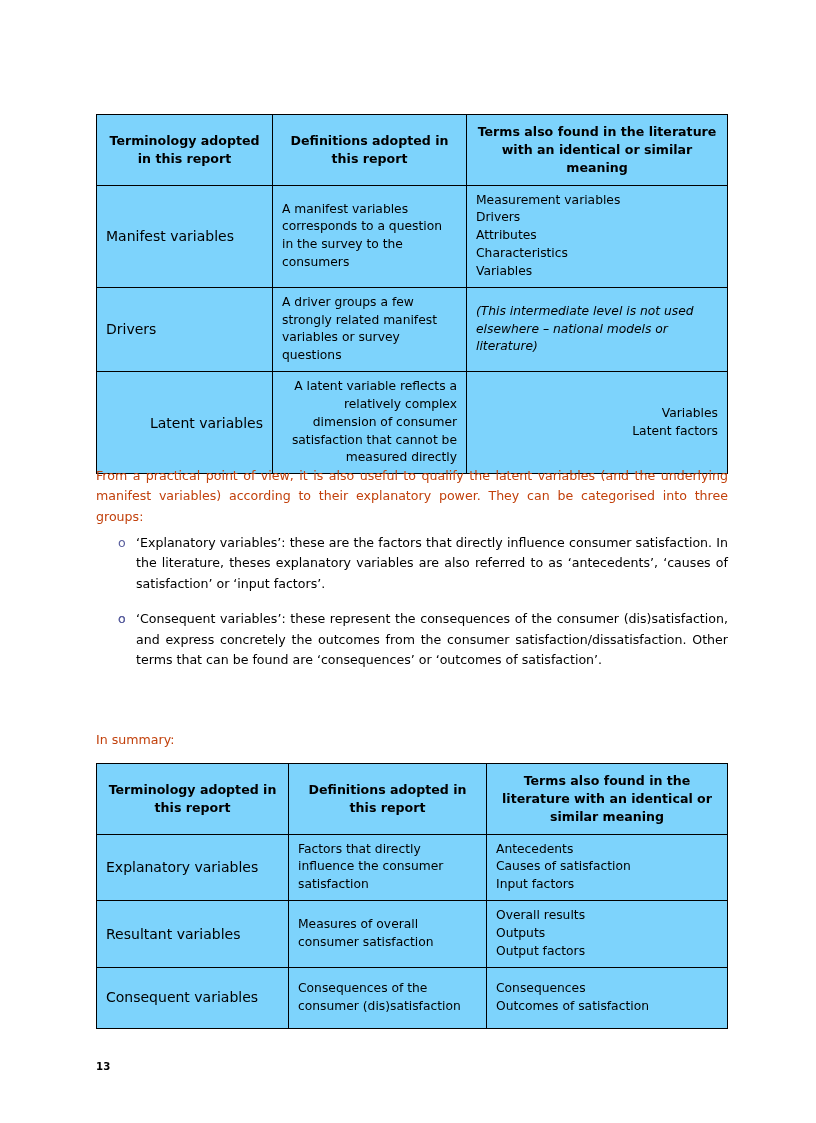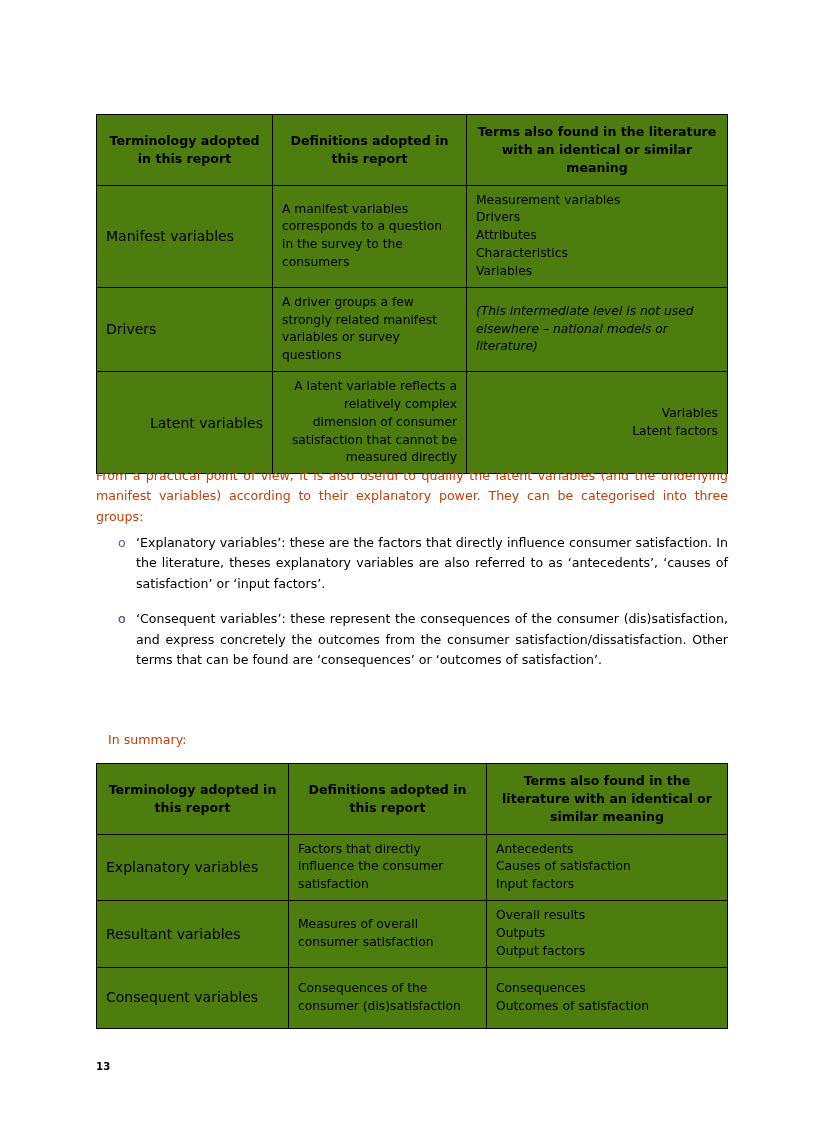--- a/index.html
+++ b/index.html
@@ -22,21 +22,21 @@
     top: 0;
     width: 816px;
     height: 1123px;
   }
 
   
   .doc-table {
     position: absolute;
     border-collapse: collapse;
     table-layout: fixed;
-    background: #4d7c0f;
+    background: #7dd3fc;
   }
   .doc-table td, .doc-table th {
     border: 1.4px solid #000000;
     vertical-align: middle;
     padding: 6px 9px;
     font-size: 12.3px;
     line-height: 1.45;
     text-align: left;
     font-weight: normal;
   }
@@ -98,21 +98,20 @@
   #intro-paragraph {
     left: 96px;
     top: 466px;
     width: 632px;
   }
   #summary-lead {
     left: 96px;
     top: 730px;
     width: 632px;
     text-align: left;
-    margin-left: 12px;
   }
 
   .bullet-list {
     position: absolute;
     left: 96px;
     top: 533px;
     width: 632px;
     margin: 0;
     padding: 0;
     list-style: none;

